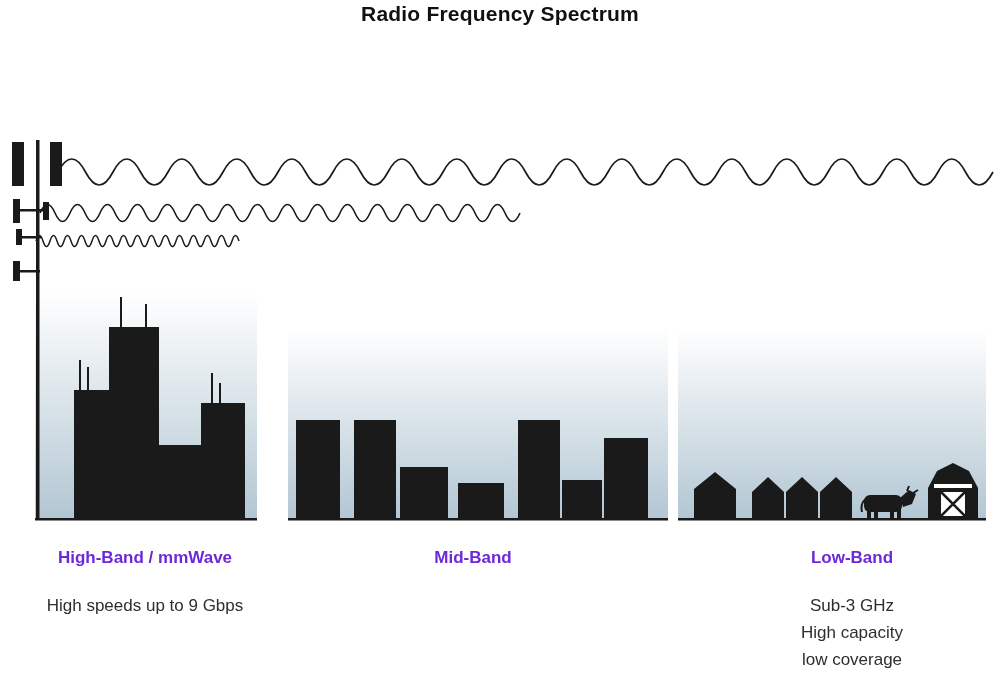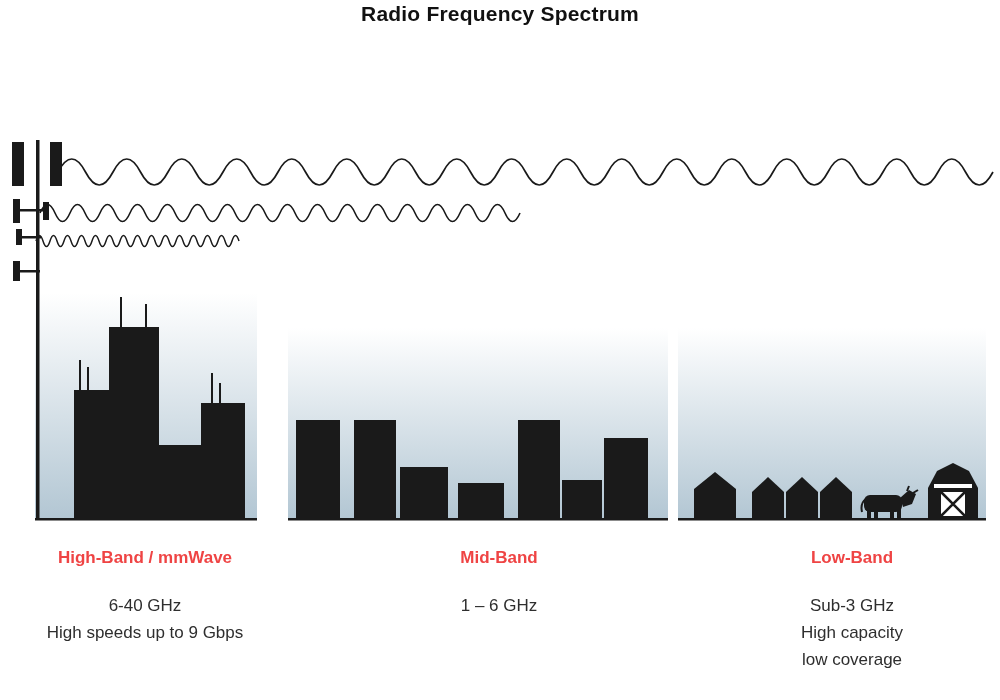--- a/index.html
+++ b/index.html
@@ -2,24 +2,24 @@
 <html><head>
 <meta charset="utf-8">
 <style>
   html,body{margin:0;padding:0;background:#ffffff;}
   body{font-family:"Liberation Sans",sans-serif;}
   .canvas{position:relative;width:1000px;height:700px;background:#ffffff;overflow:hidden;}
   .title{position:absolute;top:2px;left:0;width:100%;text-align:center;
          font-size:21px;font-weight:bold;color:#111;letter-spacing:0.2px;}
   .scene{position:absolute;left:0;top:0;}
   .band-label{position:absolute;top:548px;text-align:center;color:#1c1c1c;}
-  .band-name{font-weight:bold;font-size:17px;margin-bottom:24px;color:#ef4444;}
+  .band-name{font-weight:bold;font-size:17px;margin-bottom:24px;color:#6d28d9;}
   .band-line{font-size:17px;line-height:27px;color:#2e2e2e;}
   .band-high{left:5px;width:280px;}
-  .band-mid{left:354px;width:290px;}
+  .band-mid{left:328px;width:290px;}
   .band-low{left:697px;width:310px;}
 </style>
 </head>
 <body>
 
 <div class="canvas">
 
   <div class="title">Radio Frequency Spectrum</div>
 
   <svg class="scene" width="1000" height="700" viewBox="0 0 1000 700">
@@ -99,27 +99,25 @@
           <rect x="8" y="24" width="38" height="4" fill="#ffffff"></rect>
           <rect x="15" y="32" width="24" height="24" fill="#ffffff"></rect>
           <path d="M15 32L39 56M39 32L15 56" stroke="#1a1a1a" stroke-width="2.5" fill="none"></path>
         </g>
       </g>
     </g>
   </svg>
 
   <div class="band-label band-high">
     <div class="band-name">High-Band / mmWave</div>
-    <div class="band-line">6-40 GHz</div>
     <div class="band-line">High speeds up to 9 Gbps</div>
   </div>
 
   <div class="band-label band-mid">
     <div class="band-name">Mid-Band</div>
-    <div class="band-line">1 – 6 GHz</div>
   </div>
 
   <div class="band-label band-low">
     <div class="band-name">Low-Band</div>
     <div class="band-line">Sub-3 GHz</div>
     <div class="band-line">High capacity</div>
     <div class="band-line">low coverage</div>
   </div>
 
 </div>

